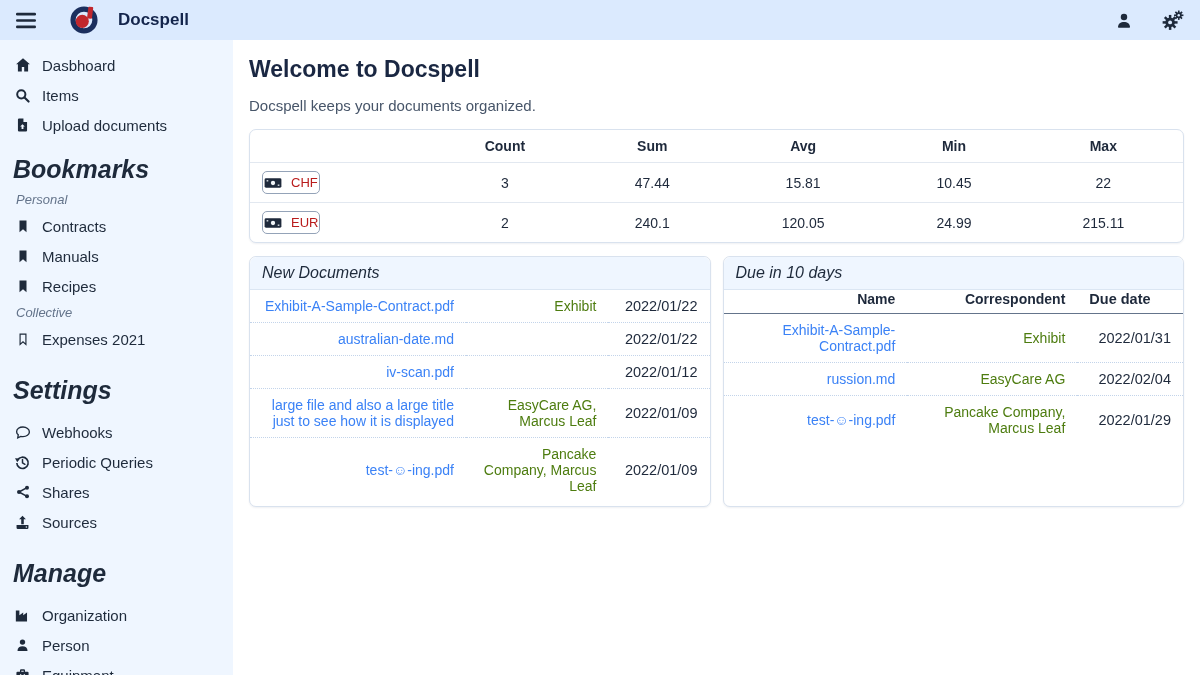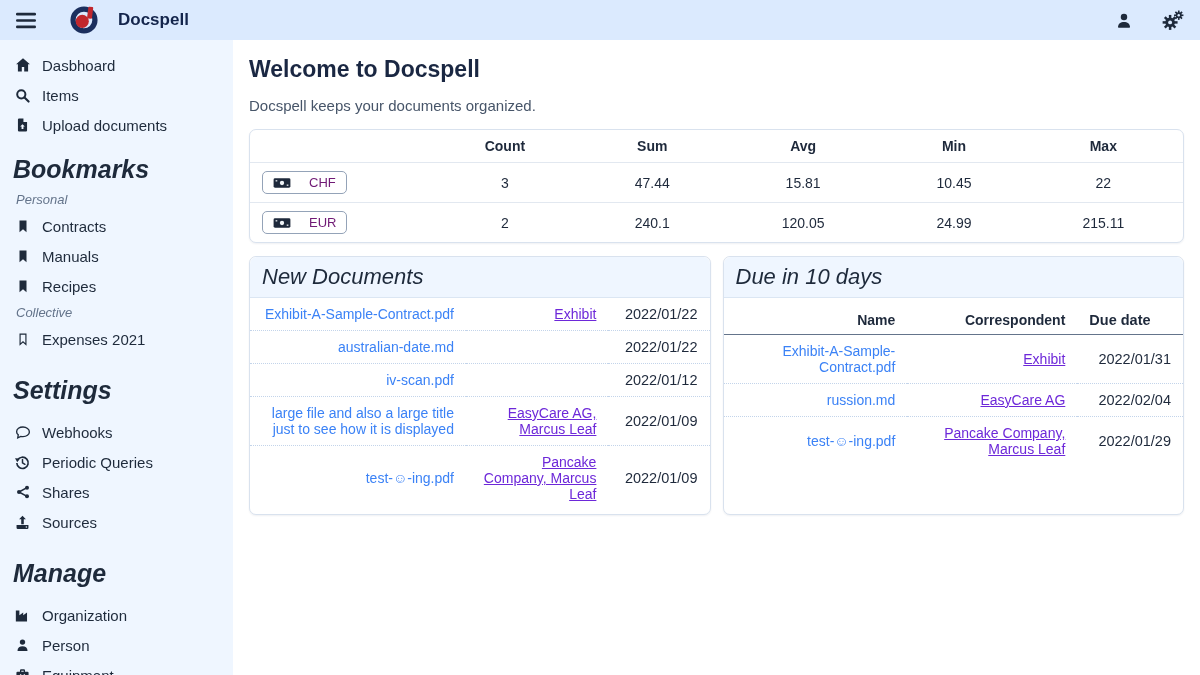--- a/index.html
+++ b/index.html
@@ -32,36 +32,36 @@
   .page-subtitle { font-size:15px; color:#475569; margin-bottom:15px; }
 
   .card { background:#fff; border:1px solid #d9e2ee; border-radius:7px; box-shadow:0 1px 2px rgba(27,49,92,.07); }
 
   
   .stats-card { margin-bottom:13px; }
   table.stats { width:100%; border-collapse:collapse; font-size:14px; }
   table.stats th { font-weight:bold; color:#1e293b; text-align:center; padding:8px 6px; }
   table.stats td { text-align:center; padding:8px 6px; border-top:1px solid #e2e8f0; color:#1e293b; }
   table.stats th:first-child, table.stats td:first-child { width:19%; text-align:left; padding-left:12px; }
-  .currency-badge { display:inline-flex; align-items:center; gap:18px; border:1px solid #94a3b8; border-radius:5px; padding:3px 10px; font-size:13px; color:#701a75; background:#fff; }
+  .currency-badge { display:inline-flex; align-items:center; gap:9px; border:1px solid #94a3b8; border-radius:5px; padding:3px 1px; font-size:13px; color:#b91c1c; background:#fff; }
 
   
   .panels { display:flex; gap:12px; align-items:stretch; }
   .panel { flex:1; display:flex; flex-direction:column; overflow:hidden; }
-  .panel-header { background:#eff6ff; border-bottom:1px solid #dbe6f3; border-radius:7px 7px 0 0; padding:7px 12px; font-size:22px; font-style:italic; color:#1e2a3b; }
+  .panel-header { background:#eff6ff; border-bottom:1px solid #dbe6f3; border-radius:7px 7px 0 0; padding:7px 12px; font-size:16px; font-style:italic; color:#1e2a3b; }
   .panel-body { padding:0 0 4px 0; }
   table.doc { width:100%; border-collapse:collapse; font-size:14px; }
   table.doc td, table.doc th { padding:8px 12px; vertical-align:middle; text-align:right; }
   table.doc tr + tr td { border-top:1px dotted #c3d4ea; }
-  table.doc th { font-weight:bold; color:#1e293b; border-bottom:1px solid #64748b; padding-top:14px; padding-bottom:6px; }
+  table.doc th { font-weight:bold; color:#1e293b; border-bottom:1px solid #64748b; padding-top:1px; padding-bottom:6px; }
   td.date-cell, th.date-col { text-align:right; white-space:nowrap; font-size:14.5px; color:#1e293b; }
   .due th.date-col { text-align:left; }
   .due td.date-cell { text-align:right; }
   a.doc-link { color:#3b82f6; text-decoration:none; cursor:pointer; }
-  .corr { color:#6d28d9;text-decoration:underline; }
+  .corr { color:#4d7c0f; }
   .nd-name { width:47%; } .nd-corr { width:31%; } .nd-date { width:22%; }
   .due-name { width:40%; } .due-corr { width:37%; } .due-date { width:23%; }
 </style>
 </head>
 <body>
 
 <div class="topbar">
   <span class="hamburger">
     <svg width="20" height="17" viewBox="0 0 20 17">
         <g fill="currentColor">

